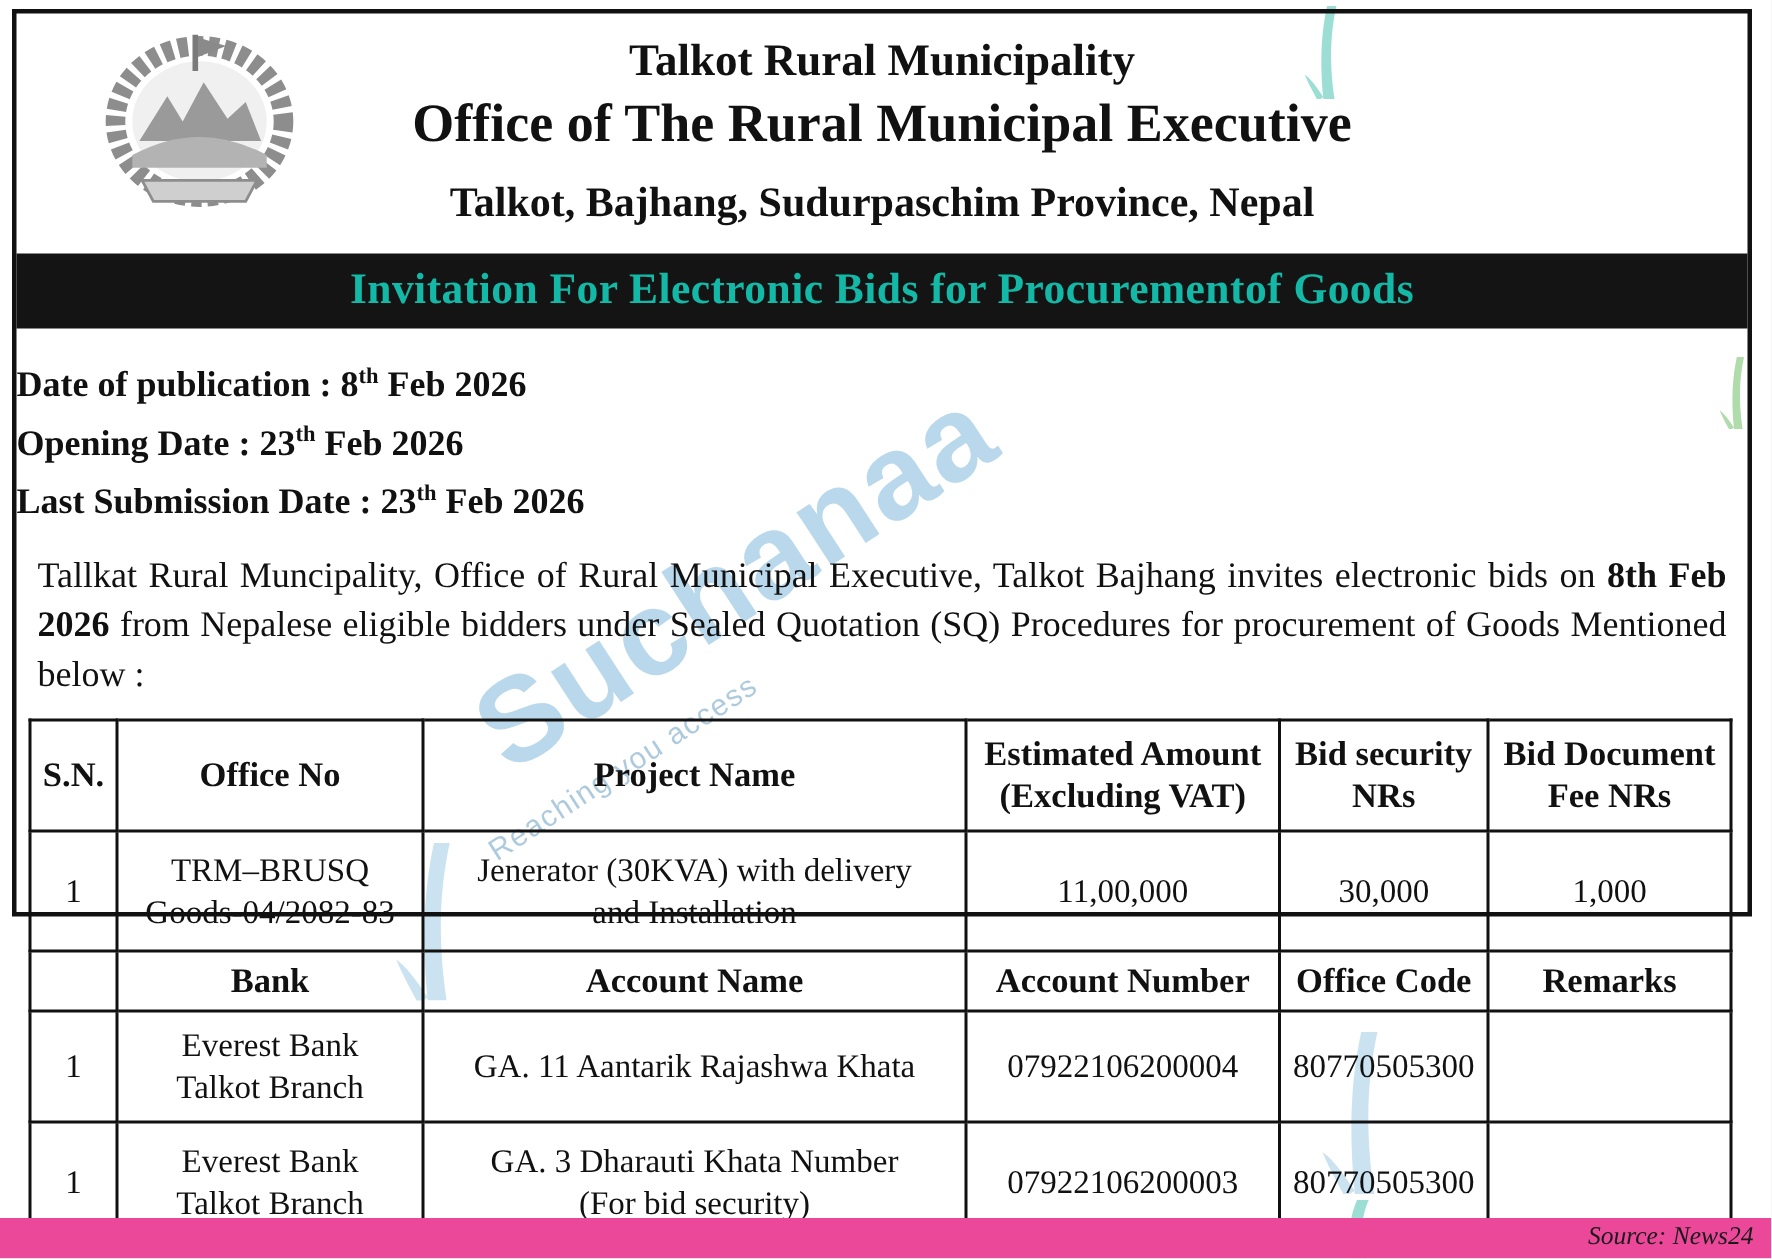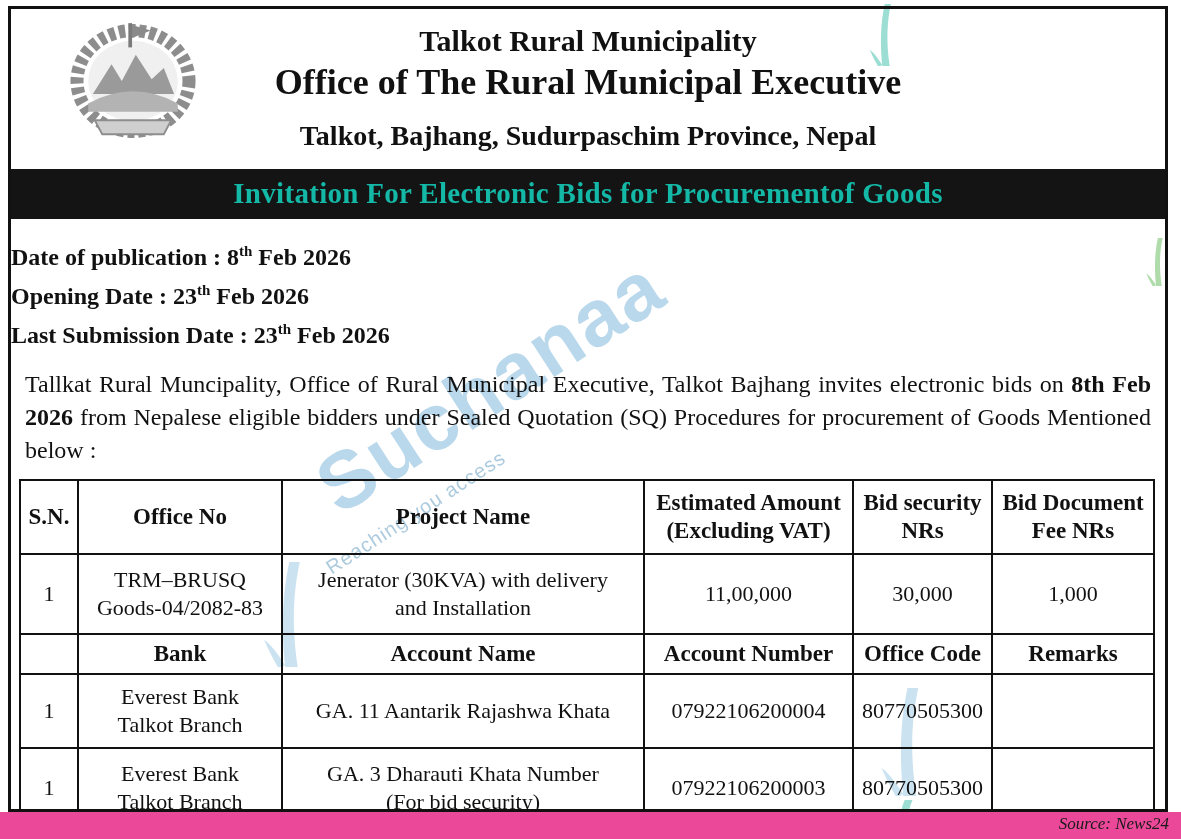--- a/index.html
+++ b/index.html
@@ -7,21 +7,21 @@
   .page{
     position:relative;
     width:1181px;height:839px;
     background:#ffffff;
     overflow:hidden;
     font-family:"Liberation Serif", serif;
     color:#111;
   }
   .notice{
     position:absolute;left:8px;top:6px;
-    width:1160px;height:806px;
+    width:1160px;height:605px;
     border:3px solid #111;
     box-sizing:border-box;
     background:transparent;
     z-index:2;
   }
   
   .header{position:relative;height:150px;}
   .logo{position:absolute;left:52px;top:6px;width:140px;height:132px;}
   .titles{text-align:center;padding-top:14px;}
   .title1{font-size:30px;font-weight:bold;margin:0;line-height:36px;}

